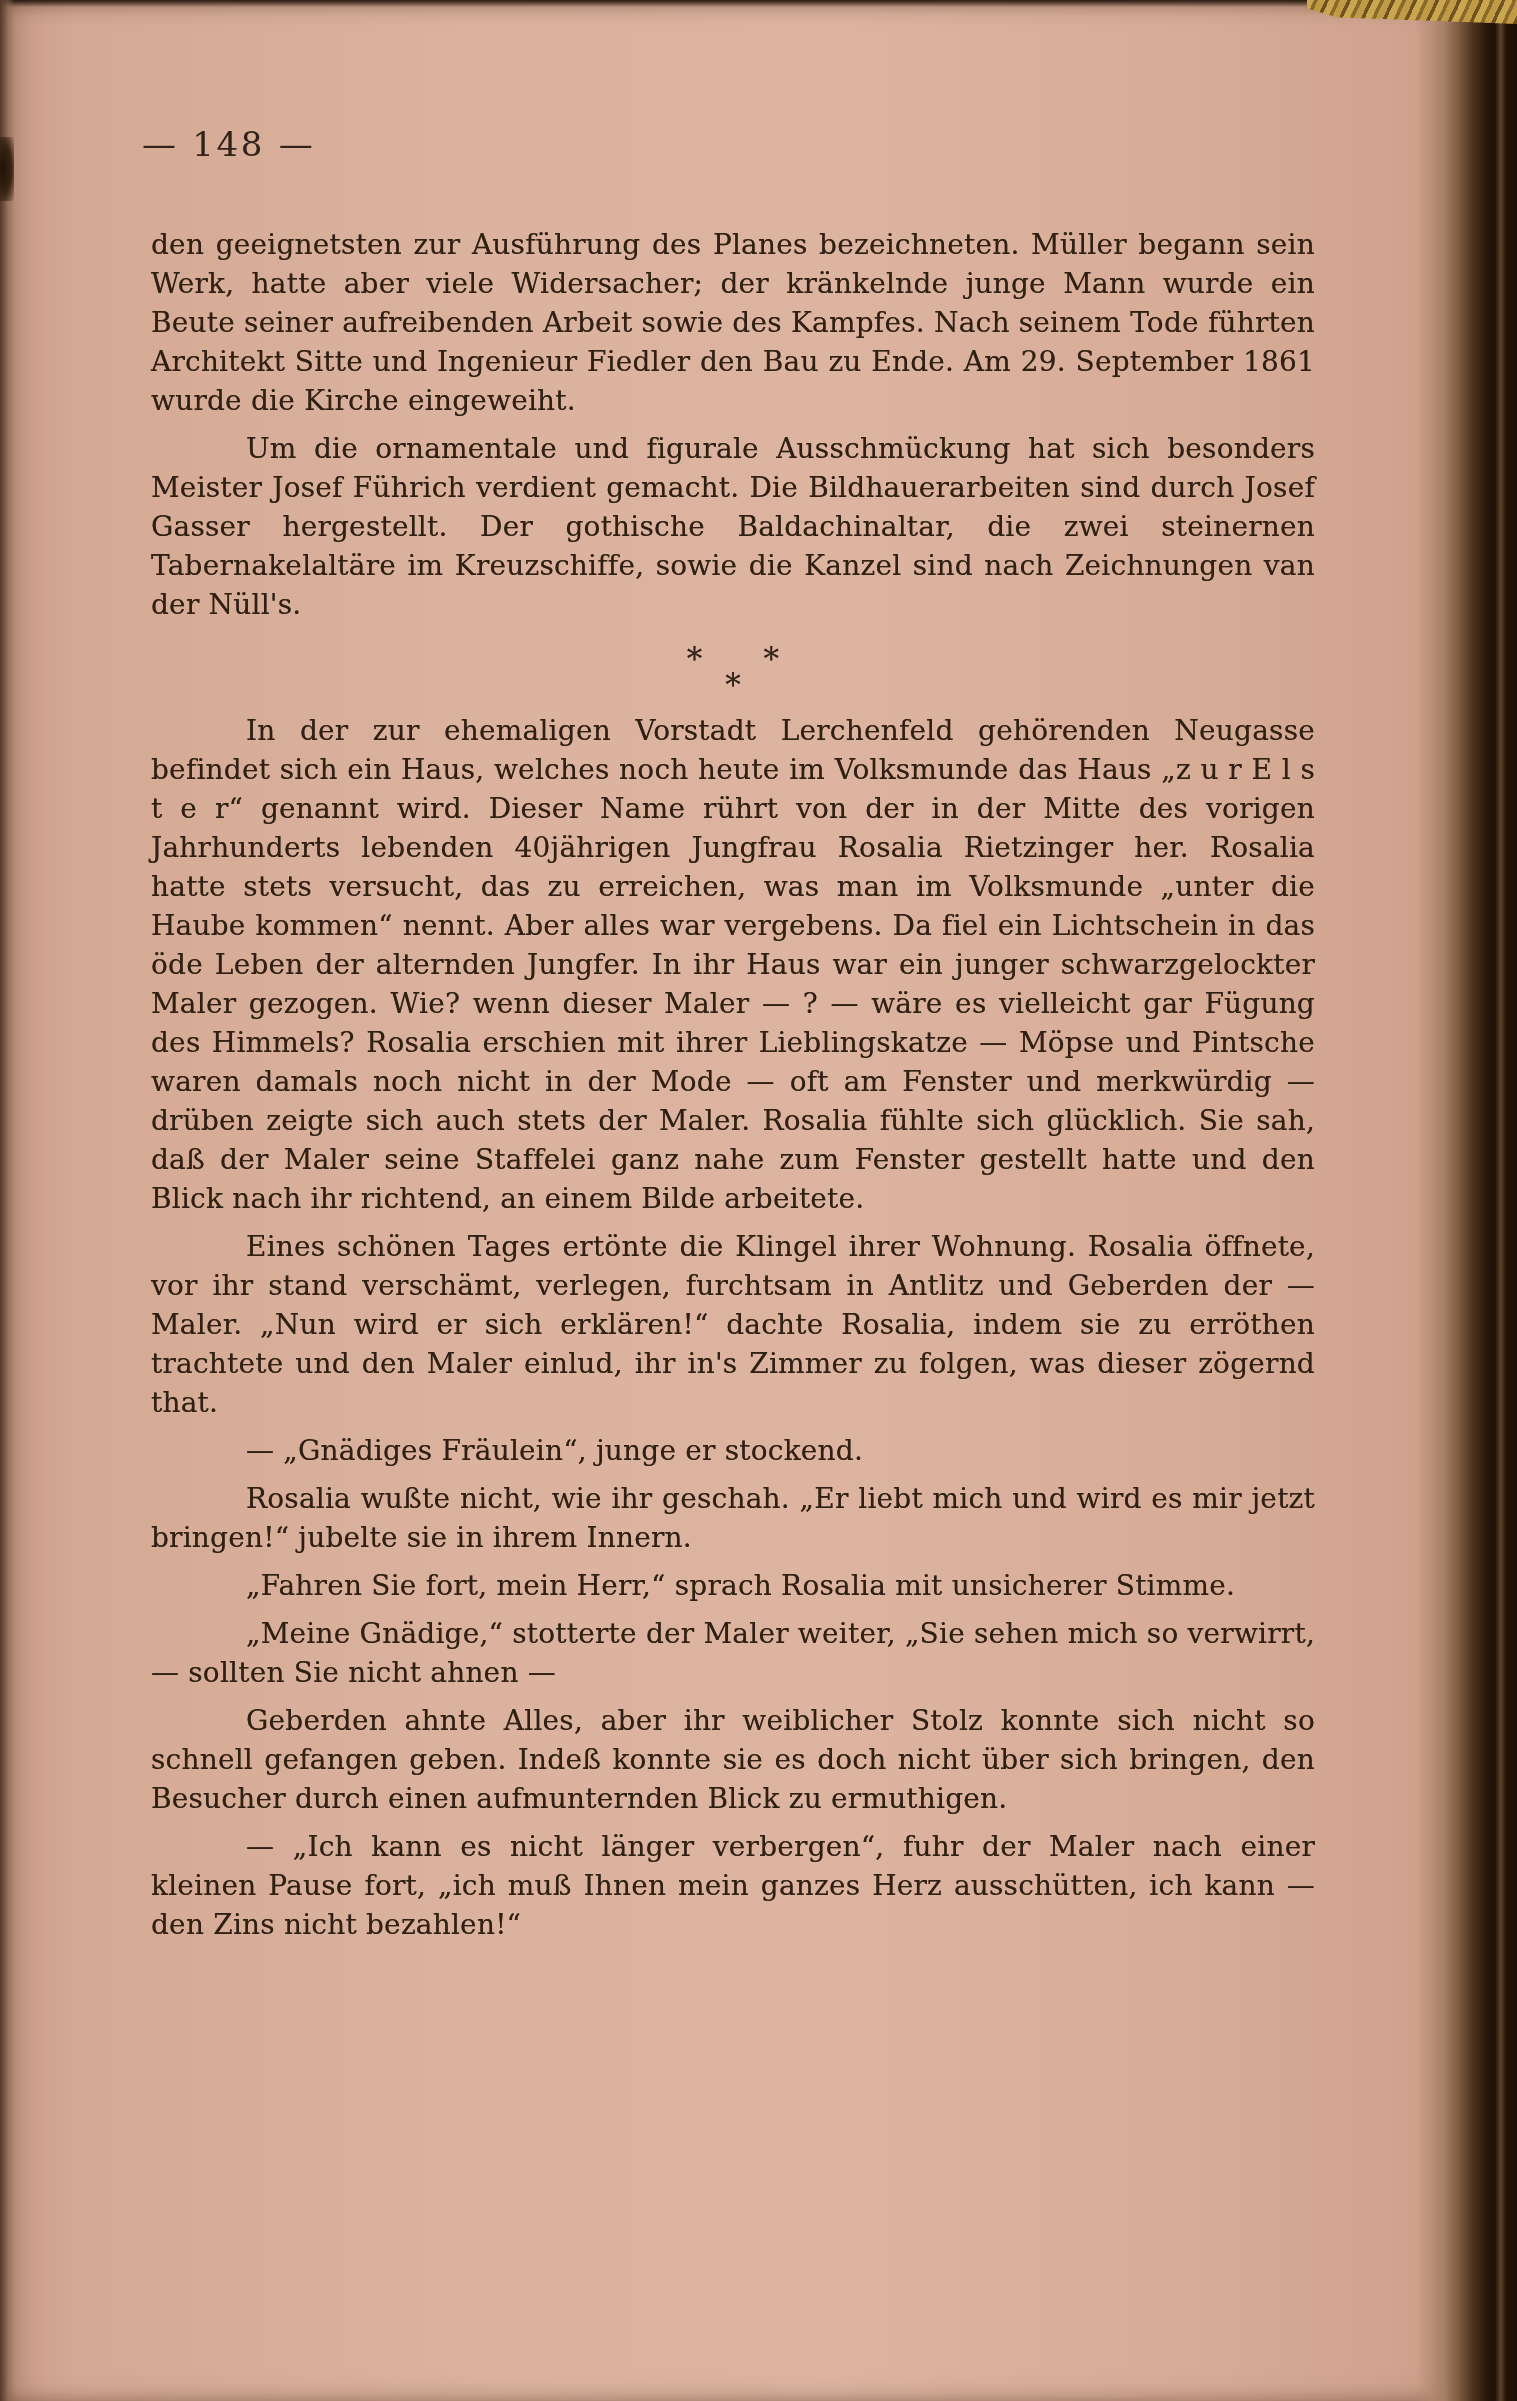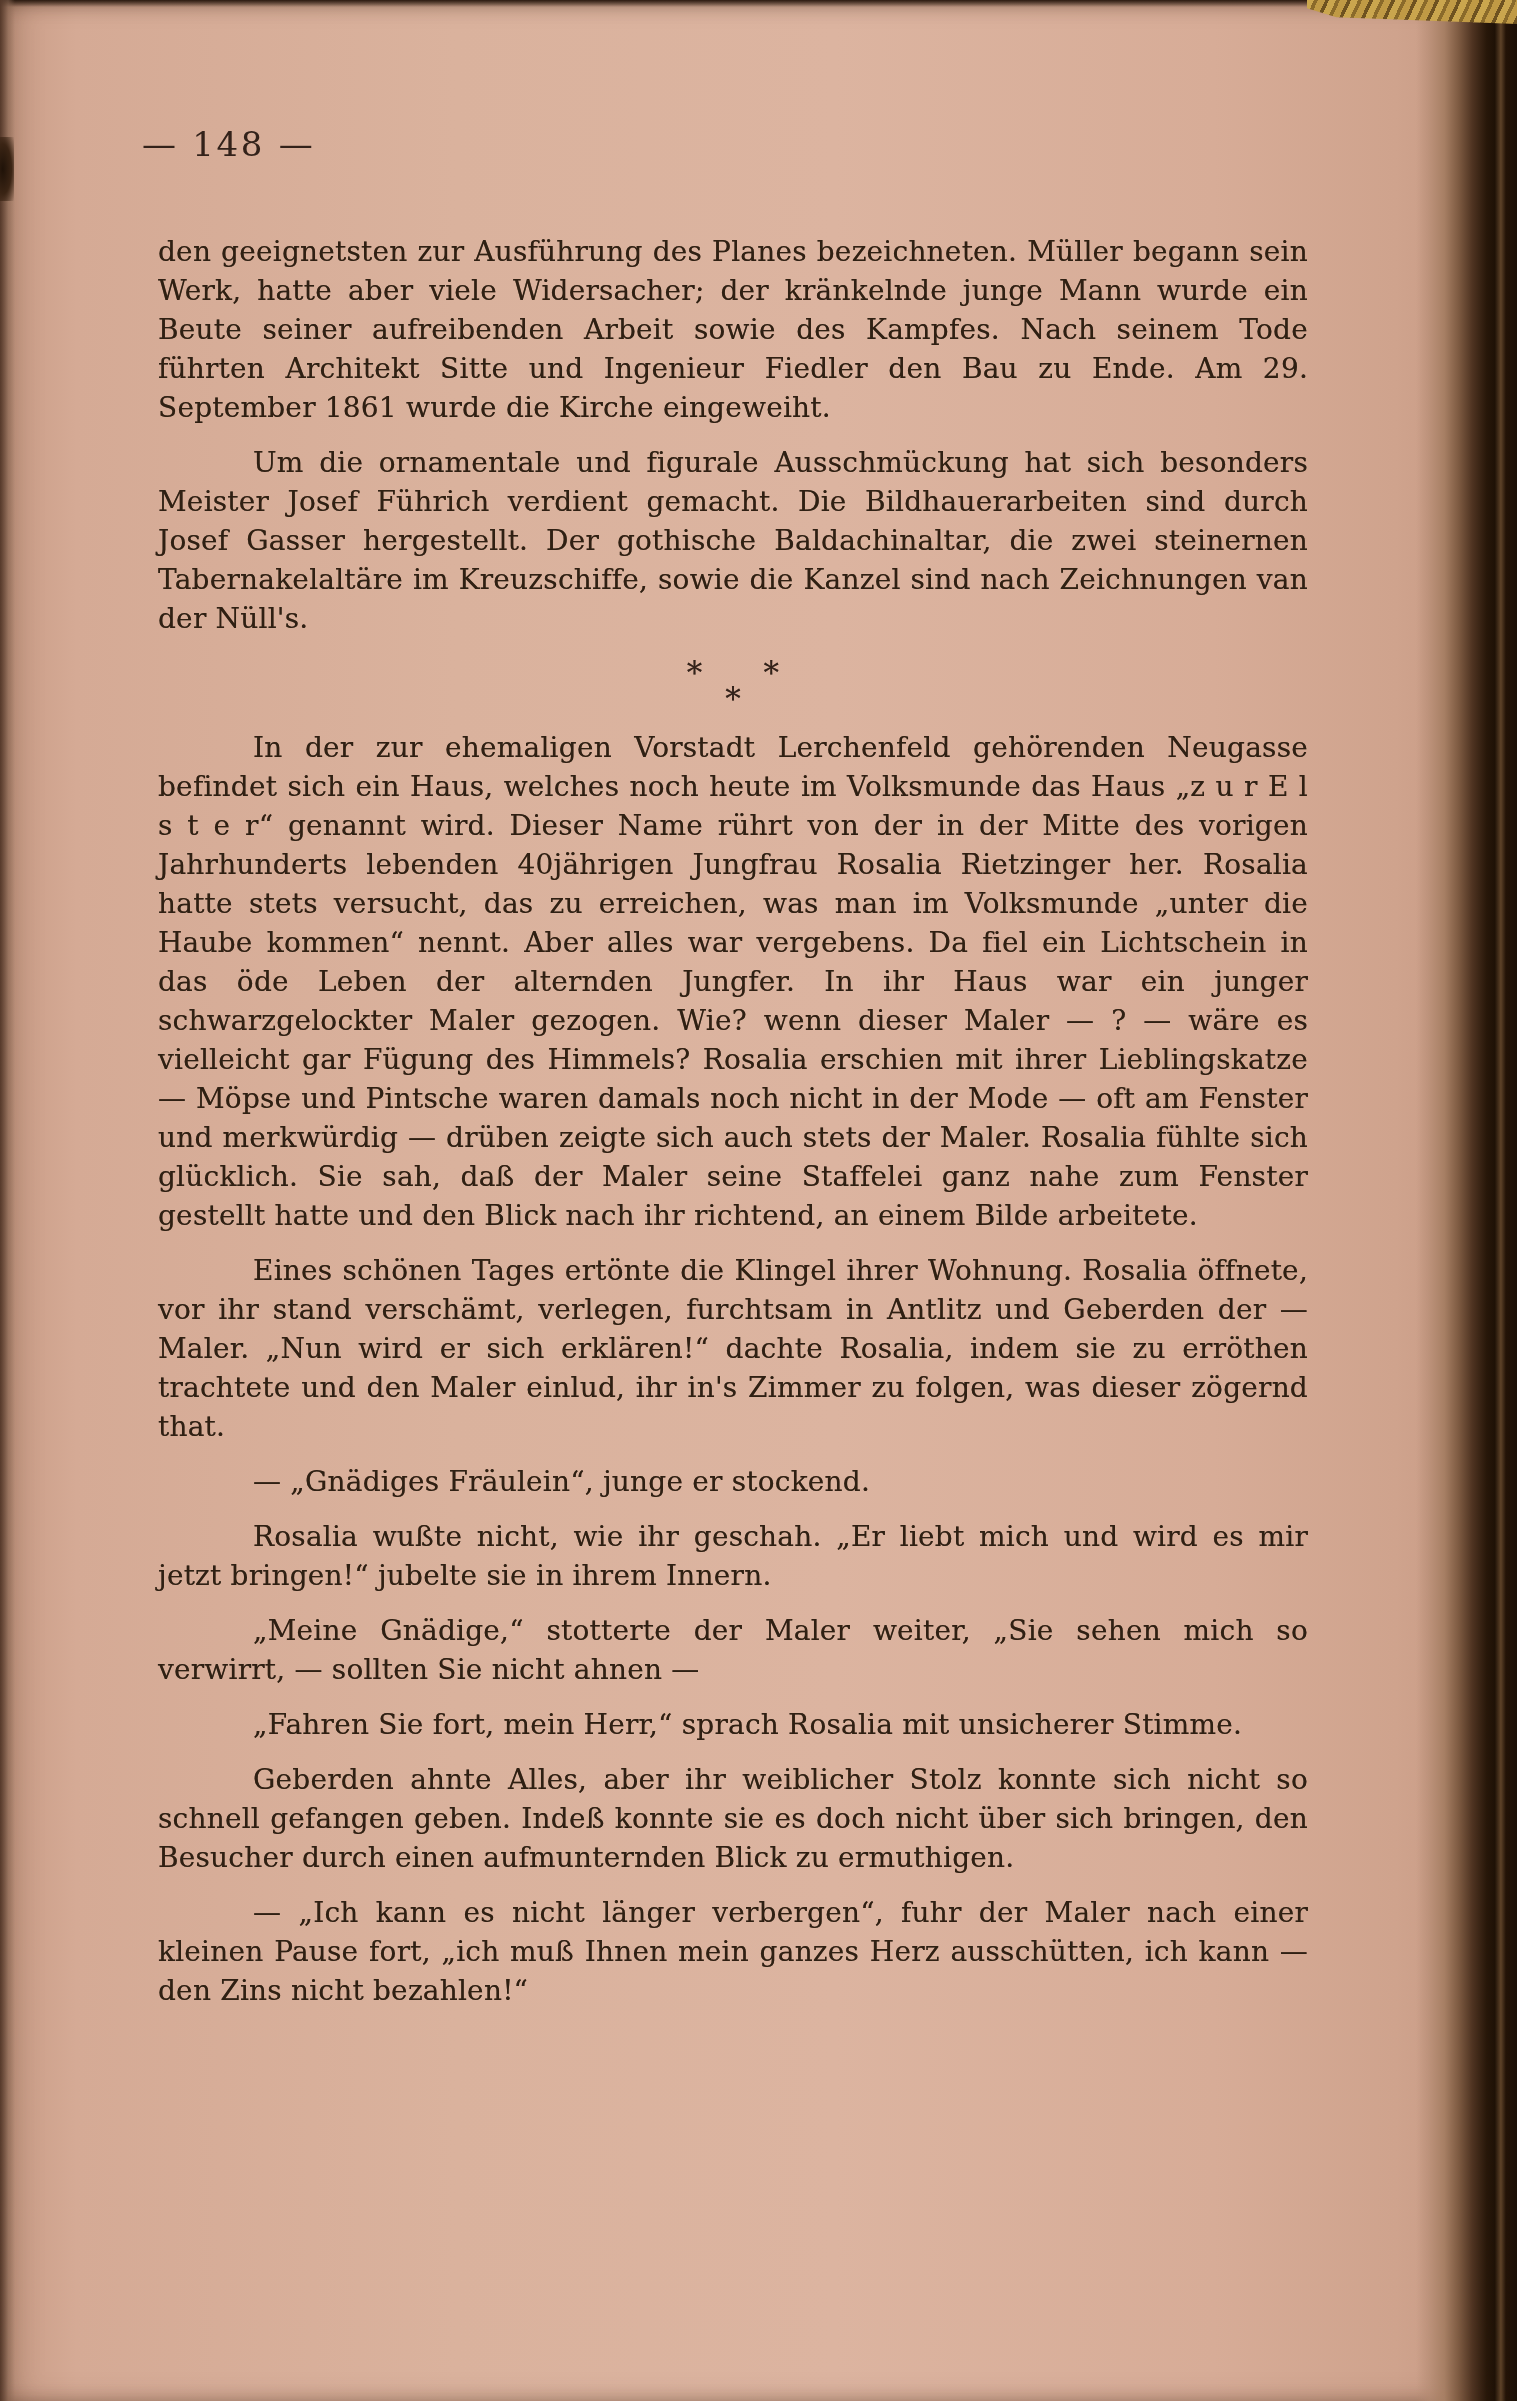--- a/index.html
+++ b/index.html
@@ -67,21 +67,21 @@
     position: absolute;
     left: 142px;
     top: 216px;
     width: 1182px;
     font-size: 28px;
     line-height: 39px;
     text-align: justify;
     letter-spacing: 0.2px;
     text-shadow: 0 0 0.5px rgba(47,32,19,.55);
   }
-  .text-column p { margin: 16px; }
+  .text-column p { margin: 9px; }
   .text-column p.indent { text-indent: 95px; }
   .separator {
     margin: 22px 0 13px;
     text-align: center;
     font-size: 31px;
     line-height: 26px;
     color: #33221a;
   }
   .separator .sep-top { word-spacing: 51px; }
 </style>
@@ -104,20 +104,20 @@
 
     <div class="separator">
       <div class="sep-top">* *</div>
       <div class="sep-bottom">*</div>
     </div>
 
     <p class="indent">In der zur ehemaligen Vorstadt Lerchenfeld gehörenden Neugasse befindet sich ein Haus, welches noch heute im Volksmunde das Haus „z u r  E l s t e r“ genannt wird. Dieser Name rührt von der in der Mitte des vorigen Jahrhunderts lebenden 40jährigen Jungfrau Rosalia Rietzinger her. Rosalia hatte stets versucht, das zu erreichen, was man im Volksmunde „unter die Haube kommen“ nennt. Aber alles war vergebens. Da fiel ein Lichtschein in das öde Leben der alternden Jungfer. In ihr Haus war ein junger schwarzgelockter Maler gezogen. Wie? wenn dieser Maler — ? — wäre es vielleicht gar Fügung des Himmels? Rosalia erschien mit ihrer Lieblingskatze — Möpse und Pintsche waren damals noch nicht in der Mode — oft am Fenster und merkwürdig — drüben zeigte sich auch stets der Maler. Rosalia fühlte sich glücklich. Sie sah, daß der Maler seine Staffelei ganz nahe zum Fenster gestellt hatte und den Blick nach ihr richtend, an einem Bilde arbeitete.</p>
     <p class="indent">Eines schönen Tages ertönte die Klingel ihrer Wohnung. Rosalia öffnete, vor ihr stand verschämt, verlegen, furchtsam in Antlitz und Geberden der — Maler. „Nun wird er sich erklären!“ dachte Rosalia, indem sie zu erröthen trachtete und den Maler einlud, ihr in's Zimmer zu folgen, was dieser zögernd that.</p>
     <p class="indent">— „Gnädiges Fräulein“, junge er stockend.</p>
     <p class="indent">Rosalia wußte nicht, wie ihr geschah. „Er liebt mich und wird es mir jetzt bringen!“ jubelte sie in ihrem Innern.</p>
+    <p class="indent">„Fahren Sie fort, mein Herr,“ sprach Rosalia mit unsicherer Stimme.</p>
     <p class="indent">„Meine Gnädige,“ stotterte der Maler weiter, „Sie sehen mich so verwirrt, — sollten Sie nicht ahnen —</p>
-    <p class="indent">„Fahren Sie fort, mein Herr,“ sprach Rosalia mit unsicherer Stimme.</p>
     <p class="indent">Geberden ahnte Alles, aber ihr weiblicher Stolz konnte sich nicht so schnell gefangen geben. Indeß konnte sie es doch nicht über sich bringen, den Besucher durch einen aufmunternden Blick zu ermuthigen.</p>
     <p class="indent">— „Ich kann es nicht länger verbergen“, fuhr der Maler nach einer kleinen Pause fort, „ich muß Ihnen mein ganzes Herz ausschütten, ich kann — den Zins nicht bezahlen!“</p>
   </div>
 
 </div>
 
 
 </body></html>

